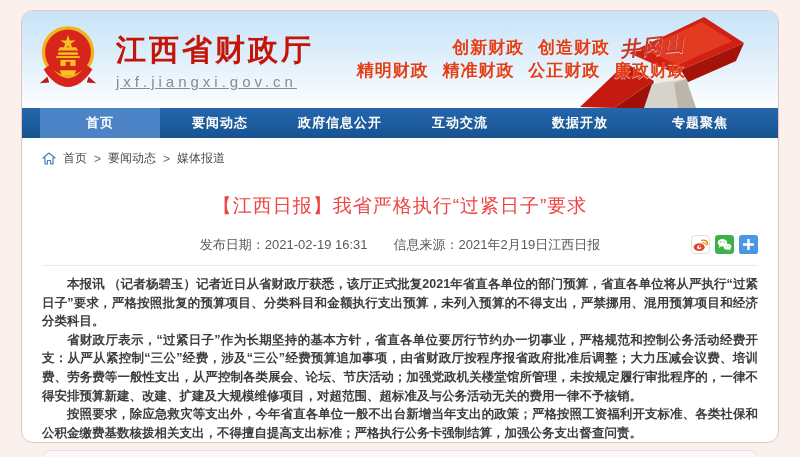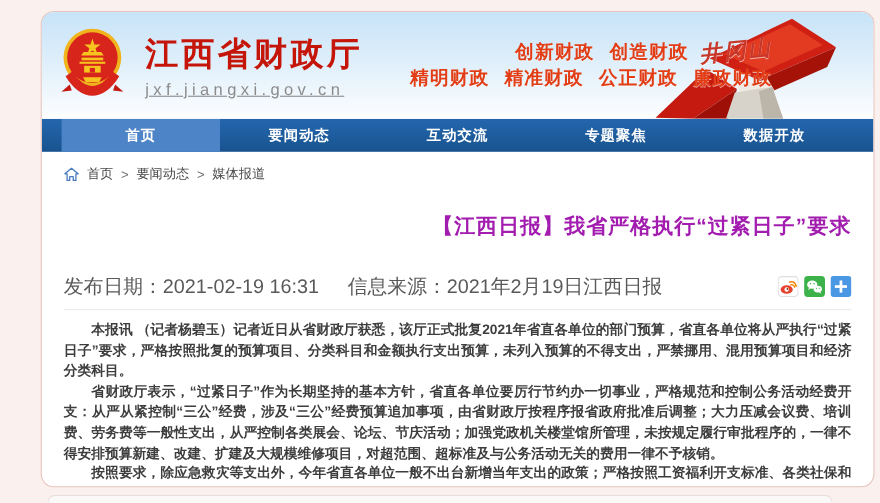--- a/index.html
+++ b/index.html
@@ -1,19 +1,19 @@
 <!DOCTYPE html>
 <html><head>
 <meta charset="utf-8">
 <style>
   * { margin:0; padding:0; box-sizing:border-box; }
   html,body { width:800px; height:457px; overflow:hidden; background:#faf1ef;
     font-family:"Liberation Sans","DejaVu Sans",sans-serif; }
 
-  .container { position:absolute; left:37px; top:10px; width:758px; height:433px;
+  .container { position:absolute; left:21px; top:10px; width:758px; height:433px;
     background:#fff; border:1px solid #e7c3bd; border-radius:12px; overflow:hidden; }
 
   
   .site-header { position:relative; height:97px;
     background:linear-gradient(180deg,#c7e3f8 0%,#e3f1fb 55%,#fdfeff 100%); }
   .brand { position:absolute; left:16px; top:14px; display:flex; align-items:flex-start; cursor:pointer; }
   .emblem { width:60px; height:66px; margin-right:18px; }
   .brand-text { padding-top:8px; }
   .site-title { font-size:30px; font-weight:bold; color:#c51408; letter-spacing:3px; line-height:34px; }
   .site-url { font-size:15px; color:#8b8b8b; letter-spacing:4px; margin-top:6px;text-decoration:underline; }
@@ -35,24 +35,24 @@
   .nav-item.active { background:#4d84c7; }
 
   
   .content { padding:0 20px; }
 
   .breadcrumb { margin-top:12px; display:flex; align-items:center; font-size:12px; color:#4a4a4a; }
   .breadcrumb .home-ic { width:14px; height:13px; margin-right:7px; }
   .crumb { cursor:pointer; }
   .crumb-sep { margin:0 7px; color:#6b6b6b; }
 
-  .article-title { margin-top:26px; text-align:right; font-size:19px; font-weight:bold;
-    color:#a21caf; letter-spacing:1px; }
+  .article-title { margin-top:26px; text-align:center; font-size:19px; font-weight:normal;
+    color:#ef4444; letter-spacing:1px; }
 
-  .meta-row { position:relative; margin-top:32px; font-size:18px;
+  .meta-row { position:relative; margin-top:16px; text-align:center; font-size:13px;
     color:#595959; height:19px; line-height:19px; }
   .meta-label { color:#595959; }
   .meta-gap { display:inline-block; width:26px; }
   .share { position:absolute; right:0; top:0; display:flex; gap:5px; }
   .share svg { width:19px; height:19px; display:block; cursor:pointer; }
 
   .divider { border-top:1px solid #ececec; margin-top:11px; }
 
   .article-body { margin-top:9px; font-size:12.5px; color:#3d3d3d; line-height:18.6px;
     text-align:justify; }
@@ -103,23 +103,24 @@
 
     <div class="slogans">
       <div class="slogan-line"><span>创新财政 创造财政</span><span class="calligraphy">井冈山</span></div>
       <div class="slogan-line">精明财政 精准财政 公正财政 廉政财政</div>
     </div>
   </div>
 
   <div class="nav">
     <div class="nav-item active">首页</div>
     <div class="nav-item">要闻动态</div>
+    <div class="nav-item">政府信息公开</div>
     <div class="nav-item">互动交流</div>
+    <div class="nav-item">数据开放</div>
     <div class="nav-item">专题聚焦</div>
-    <div class="nav-item">数据开放</div>
   </div>
 
   <div class="content">
 
     <div class="breadcrumb">
       <svg class="home-ic" viewBox="0 0 14 13">
         <path d="M7 1 L13 6 H11 V12 H8.6 V8.5 H5.4 V12 H3 V6 H1 Z" fill="none" stroke="#4a7dc0" stroke-width="1.2" stroke-linejoin="round"></path>
       </svg>
       <span class="crumb">首页</span>
       <span class="crumb-sep">&gt;</span>

